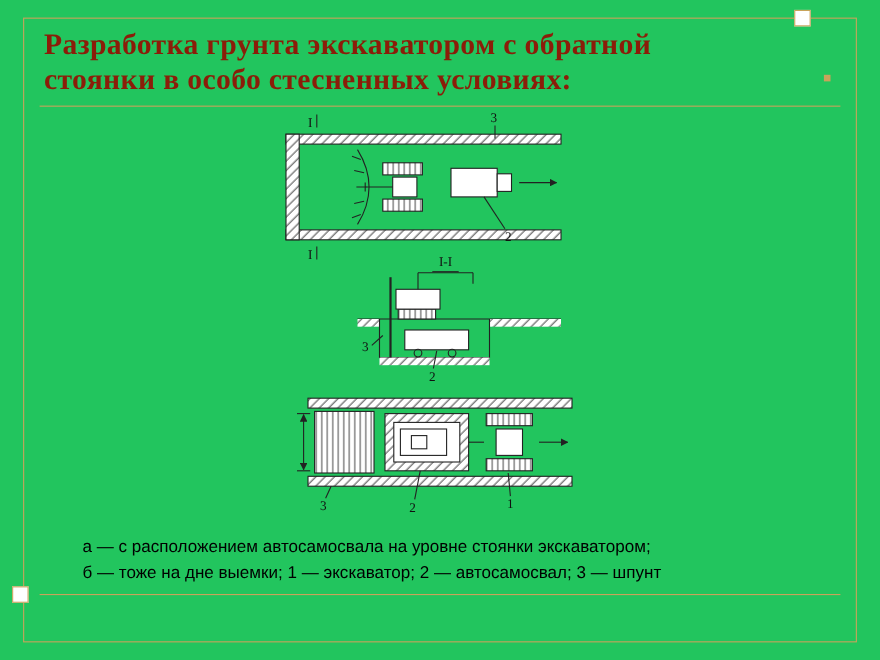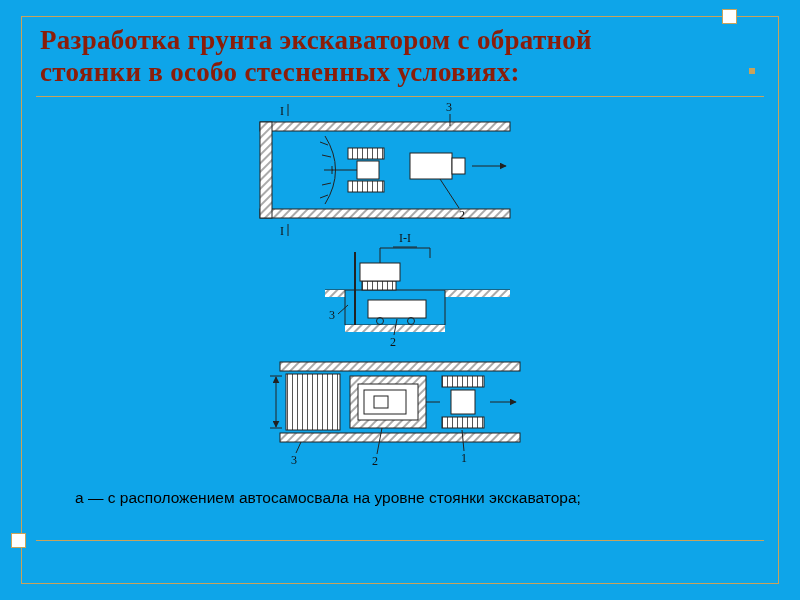--- a/index.html
+++ b/index.html
@@ -1,17 +1,17 @@
 <!DOCTYPE html>
 <html style="--frame: #C9A35B; --title_color: #8B1D09; --ink: #1a1a1a;"><head>
 <meta charset="utf-8">
 <style>
   html,body{margin:0;padding:0;background:#e9e9e9;}
   .slide{
-    position:relative;width:800px;height:600px;background:#0ea5e9;
+    position:relative;width:800px;height:600px;background:#22c55e;
     font-family:"Liberation Sans",sans-serif;overflow:hidden;margin:0 auto;
   }
   .frame{
     position:absolute;left:21px;top:16px;right:21px;bottom:16px;
     border:1.6px solid var(--frame,#C9A35B);pointer-events:none;
   }
   .deco-sq{position:absolute;width:13px;height:13px;background:#fff;border:1.6px solid var(--frame,#C9A35B);}
   .deco-sq.tr{left:722px;top:9px;}
   .deco-sq.bl{left:11px;top:533px;}
   .title{
@@ -169,17 +169,18 @@
         <text x="280" y="246">2</text>
 
         <text x="181" y="364">3</text>
         <text x="262" y="365">2</text>
         <text x="351" y="362">1</text>
       </g>
     </svg>
   </div>
 
   <div class="caption">
-    <div>а — с расположением автосамосвала на уровне стоянки экскаватора;</div>
+    <div>а — с расположением автосамосвала на уровне стоянки экскаватором;</div>
+    <div>б — тоже на дне выемки; 1 — экскаватор; 2 — автосамосвал; 3 — шпунт</div>
   </div>
   <div class="rule above-bottom"></div>
 
 </div>
 
 </body></html>

